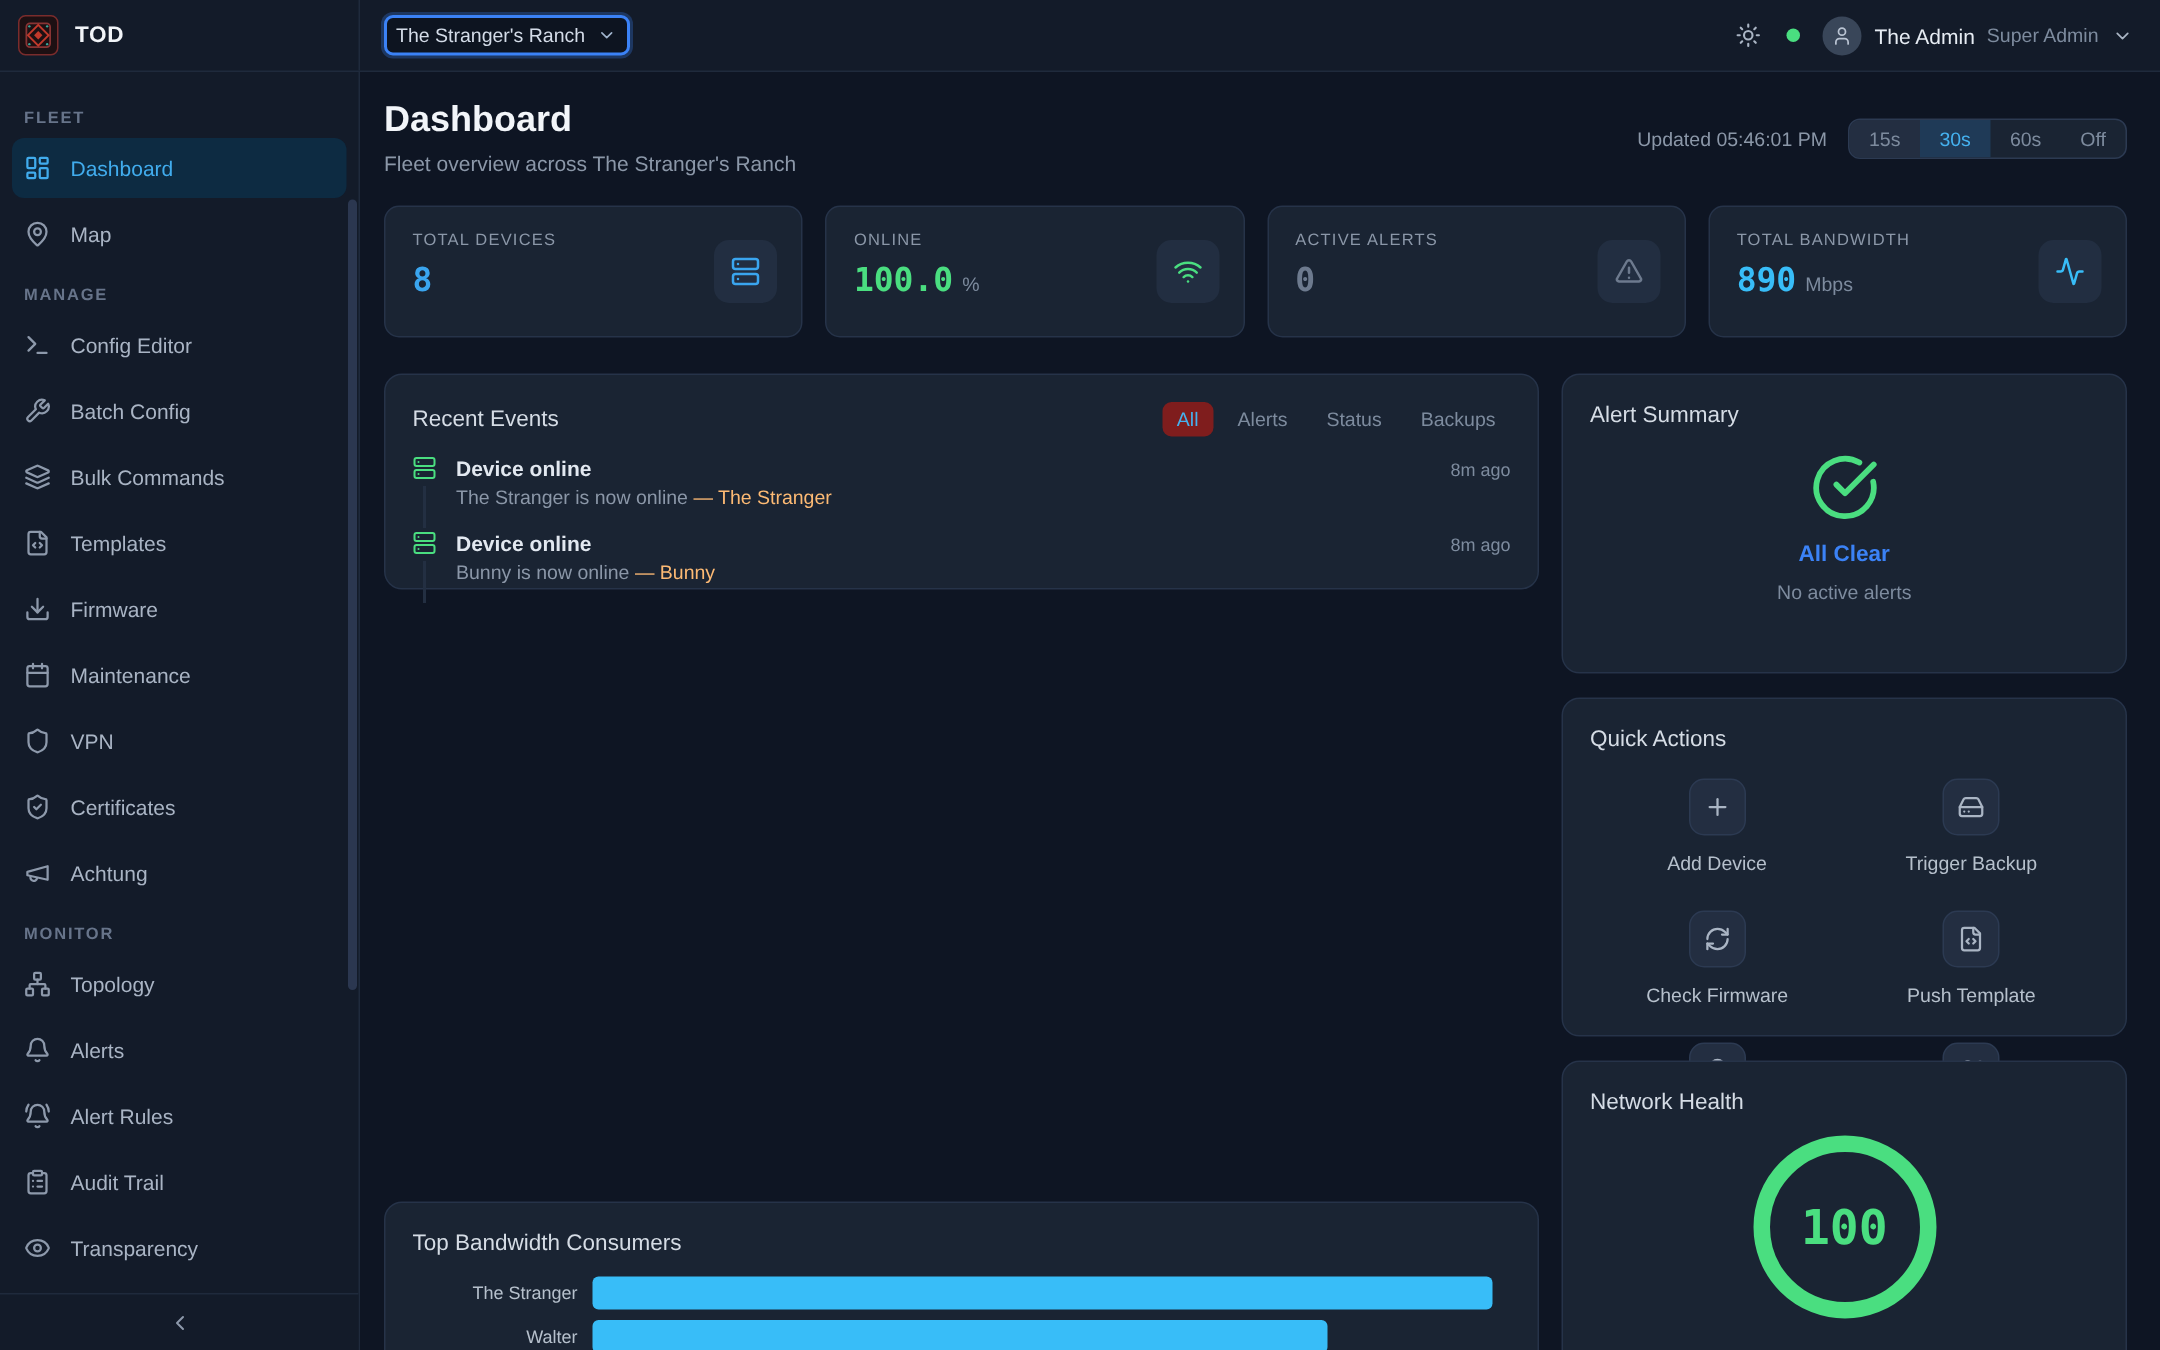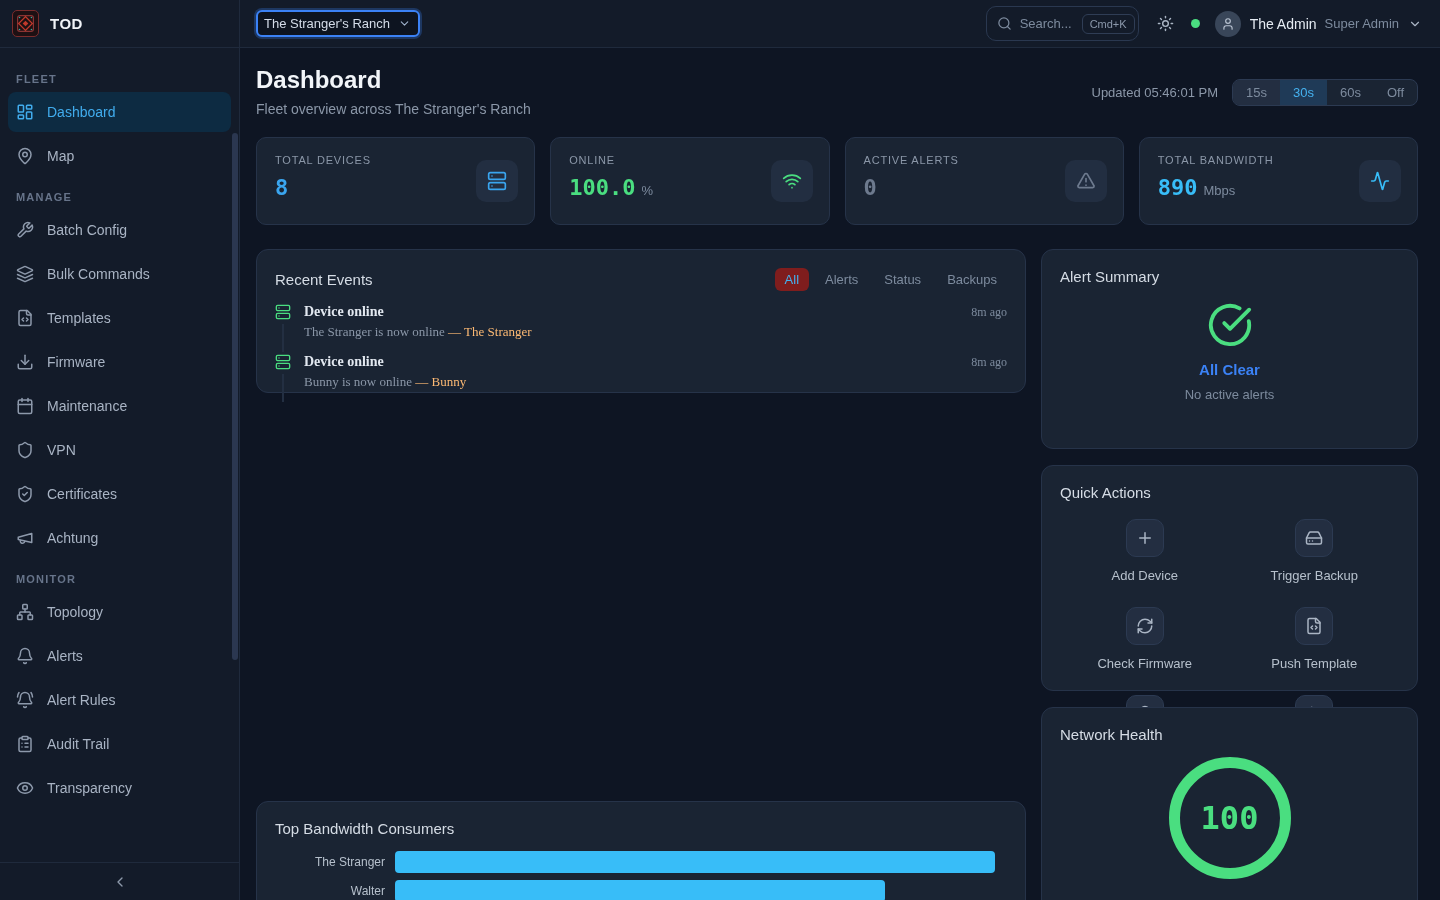--- a/index.html
+++ b/index.html
@@ -127,21 +127,21 @@
   }
   .panel-title { font-size:15px; color:#d5dce5; }
 
   
   .events-panel { height:144px; }
   .events-header { display:flex; justify-content:space-between; align-items:center; }
   .tabs { display:flex; align-items:center; gap:6px; }
   .tab { padding:4px 10px; font-size:13px; color:#7d8b9e; border-radius:6px; cursor:pointer; }
   .tab.active { background:#7f1d1d; color:#45b1ef; }
   .events-list { margin-top:13px; }
-  .event-item { display:flex; gap:13px; min-height:48px; margin-bottom:2px;font-family:Liberation Serif, serif; }
+  .event-item { display:flex; gap:13px; min-height:48px; margin-bottom:2px; }
   .event-rail { display:flex; flex-direction:column; align-items:center; width:16px; }
   .event-rail .line { width:2px; flex:1; background:#232f42; margin-top:4px; }
   .event-body { flex:1; }
   .event-top { display:flex; justify-content:space-between; align-items:baseline; }
   .event-title { font-size:14px; color:#e2e8f0; font-weight:bold; }
   .event-time { font-size:12px; color:#7d8b9e; }
   .event-desc { font-size:13px; color:#8b97a8; margin-top:4px; }
   .event-desc .dev { color:#fdba74; }
 
   
@@ -199,30 +199,20 @@
   <div class="site-select">
     <span>The Stranger's Ranch</span>
     <span>
       <svg width="13" height="13" viewBox="0 0 24 24" fill="none" stroke="#9fb3cc" stroke-width="2" stroke-linecap="round" stroke-linejoin="round">
           <path d="m6 9 6 6 6-6"></path>
         </svg>
     </span>
   </div>
 
   <div class="topbar-right">
-    <div class="search-box">
-      <span>
-        <svg width="15" height="15" viewBox="0 0 24 24" fill="none" stroke="currentColor" stroke-width="2" stroke-linecap="round">
-            <circle cx="11" cy="11" r="8"></circle>
-            <path d="m21 21-4.3-4.3"></path>
-          </svg>
-      </span>
-      <input type="text" placeholder="Search..." style="">
-      <span class="kbd">Cmd+K</span>
-    </div>
     <span class="sun-btn">
       <svg width="17" height="17" viewBox="0 0 24 24" fill="none" stroke="currentColor" stroke-width="2" stroke-linecap="round">
           <circle cx="12" cy="12" r="4"></circle>
           <path d="M12 2v2"></path>
           <path d="M12 20v2"></path>
           <path d="m4.93 4.93 1.41 1.41"></path>
           <path d="m17.66 17.66 1.41 1.41"></path>
           <path d="M2 12h2"></path>
           <path d="M20 12h2"></path>
           <path d="m6.34 17.66-1.41 1.41"></path>
@@ -265,20 +255,29 @@
       <svg width="18" height="18" viewBox="0 0 24 24" fill="none" stroke="currentColor" stroke-width="2" stroke-linecap="round" stroke-linejoin="round">
           <path d="M20 10c0 4.993-5.539 10.193-7.399 11.799a1 1 0 0 1-1.202 0C9.539 20.193 4 14.993 4 10a8 8 0 0 1 16 0"></path>
           <circle cx="12" cy="10" r="3"></circle>
         </svg>
     </span>
     <span>Map</span>
   </div>
 
   <div class="nav-section-label later">MANAGE</div>
 
+  <div class="nav-item">
+    <span class="ni">
+      <svg width="18" height="18" viewBox="0 0 24 24" fill="none" stroke="currentColor" stroke-width="2" stroke-linecap="round" stroke-linejoin="round">
+          <polyline points="4 17 10 11 4 5"></polyline>
+          <line x1="12" y1="19" x2="20" y2="19"></line>
+        </svg>
+    </span>
+    <span>Config Editor</span>
+  </div>
   <div class="nav-item">
     <span class="ni">
       <svg width="18" height="18" viewBox="0 0 24 24" fill="none" stroke="currentColor" stroke-width="2" stroke-linecap="round" stroke-linejoin="round">
           <path d="M14.7 6.3a1 1 0 0 0 0 1.4l1.6 1.6a1 1 0 0 0 1.4 0l3.77-3.77a6 6 0 0 1-7.94 7.94l-6.91 6.91a2.12 2.12 0 0 1-3-3l6.91-6.91a6 6 0 0 1 7.94-7.94l-3.76 3.76z"></path>
         </svg>
     </span>
     <span>Batch Config</span>
   </div>
   <div class="nav-item">
     <span class="ni">

